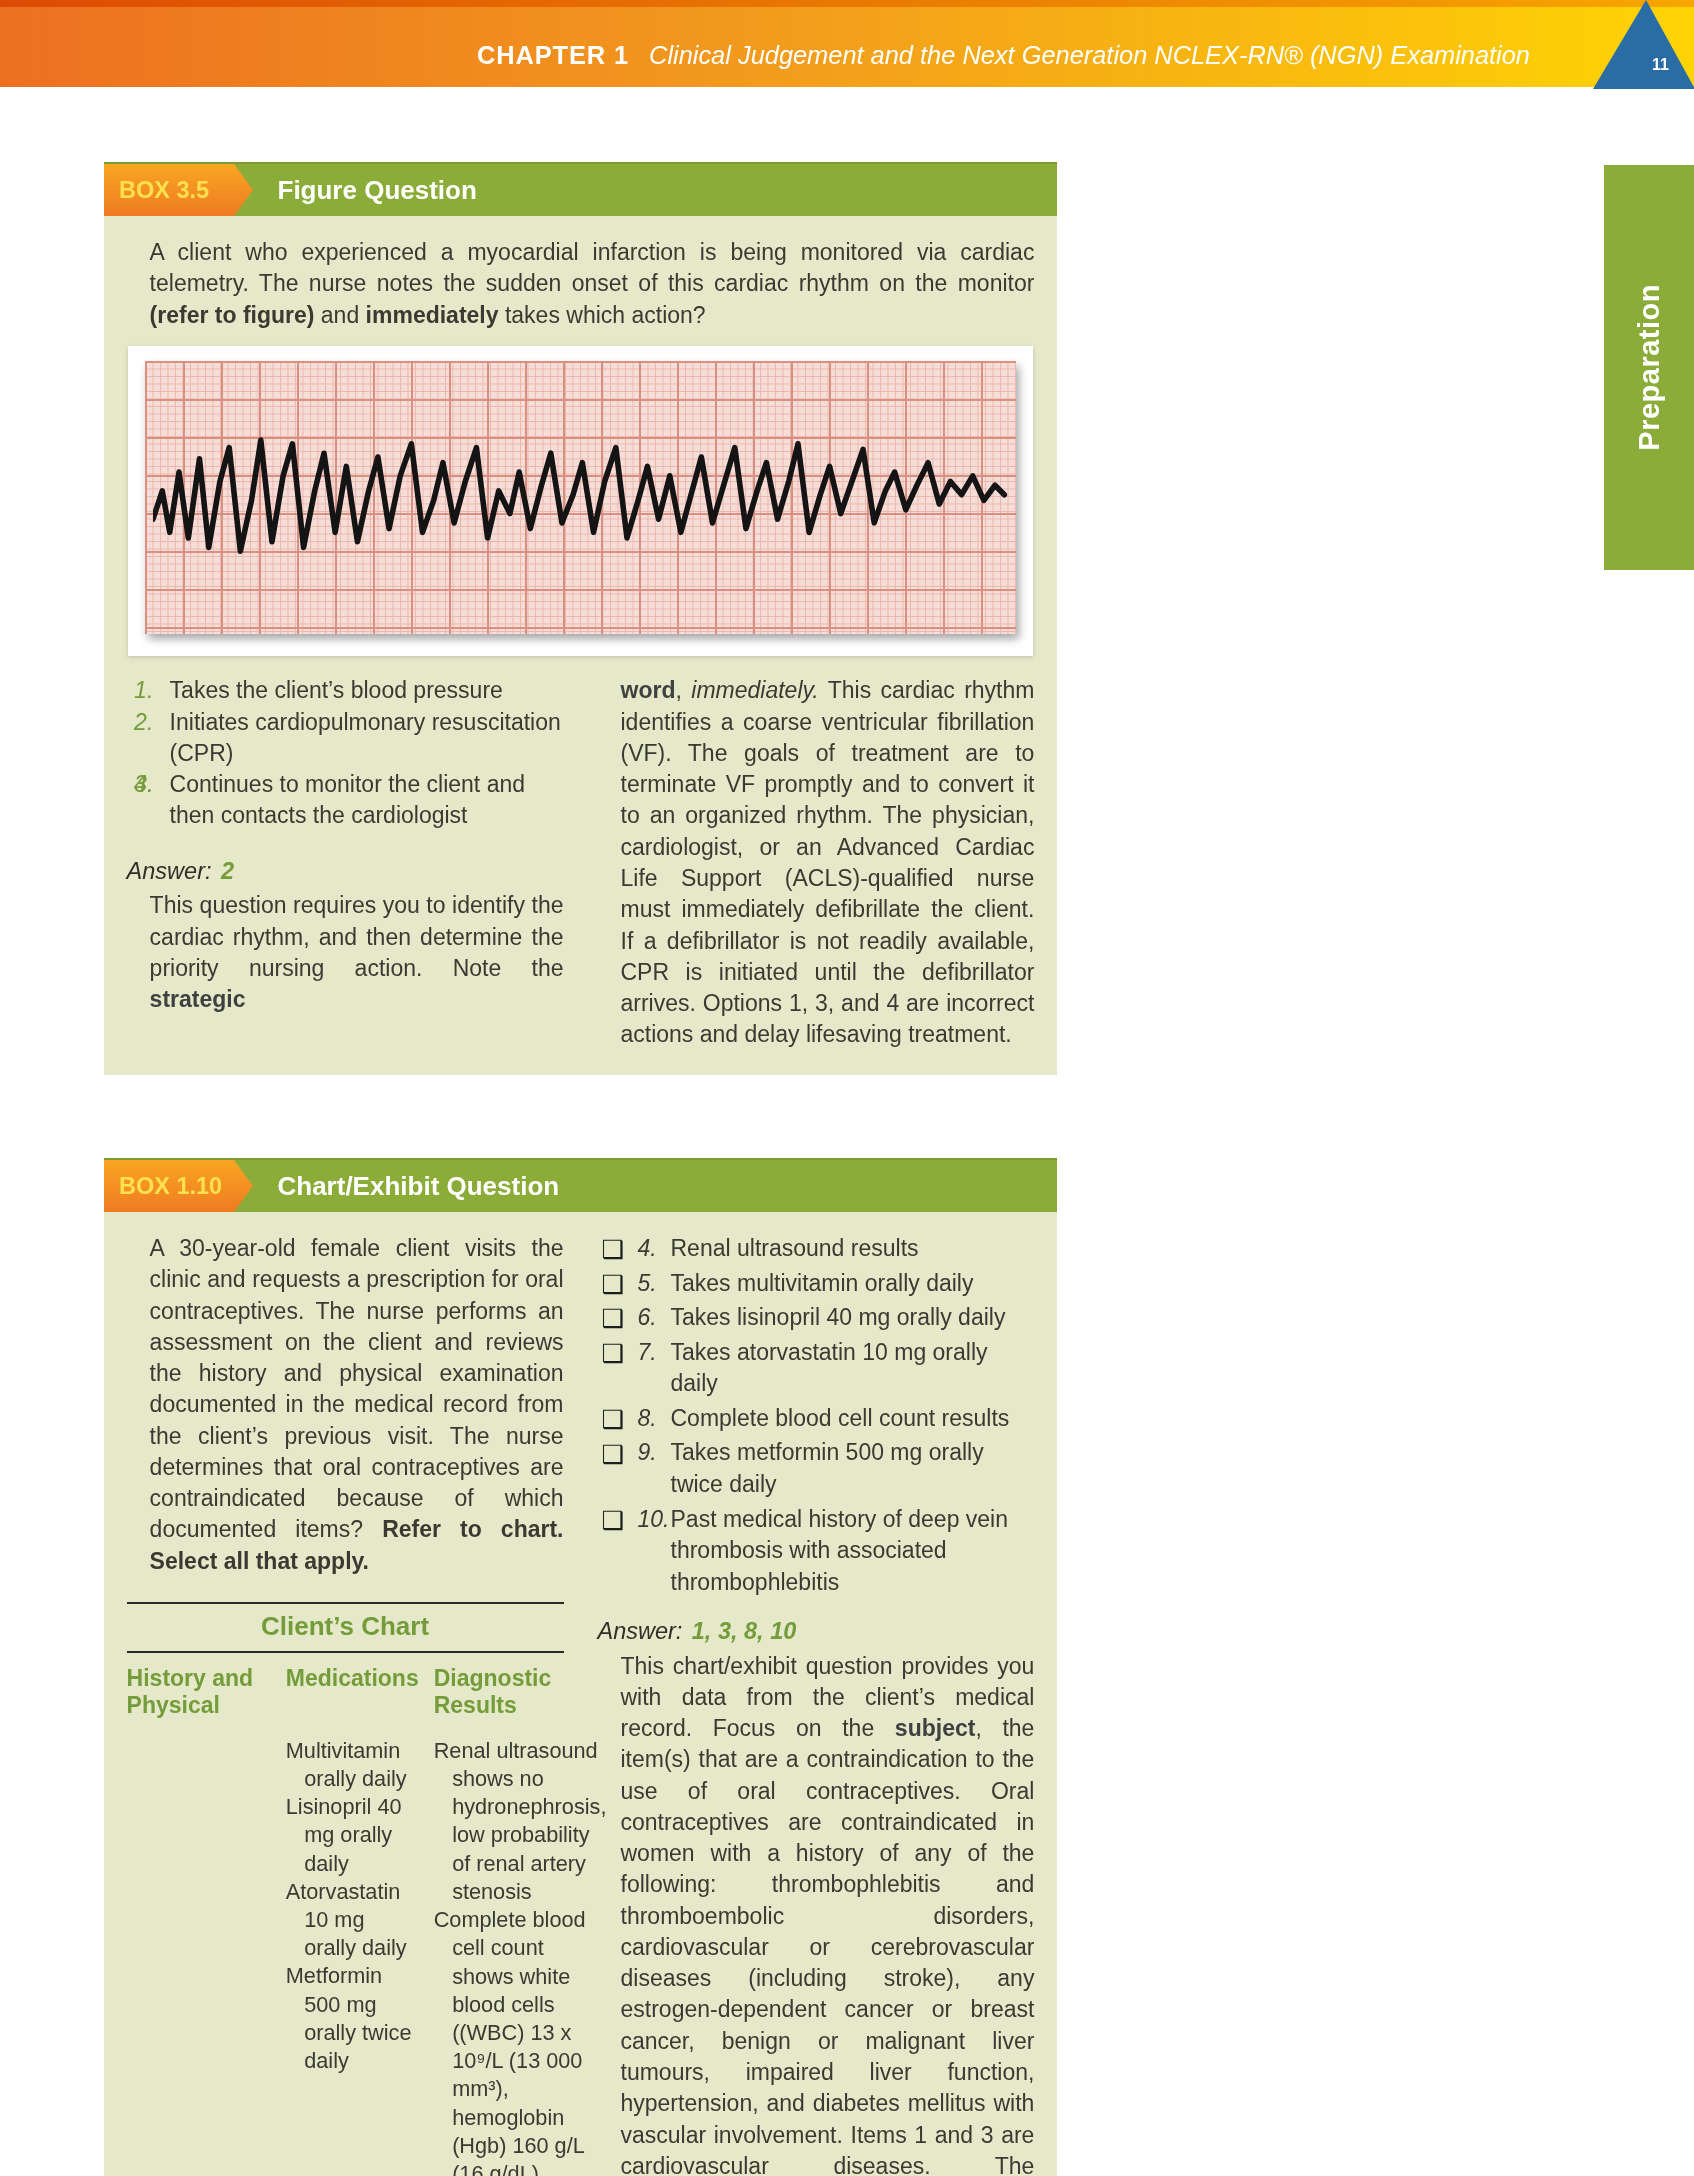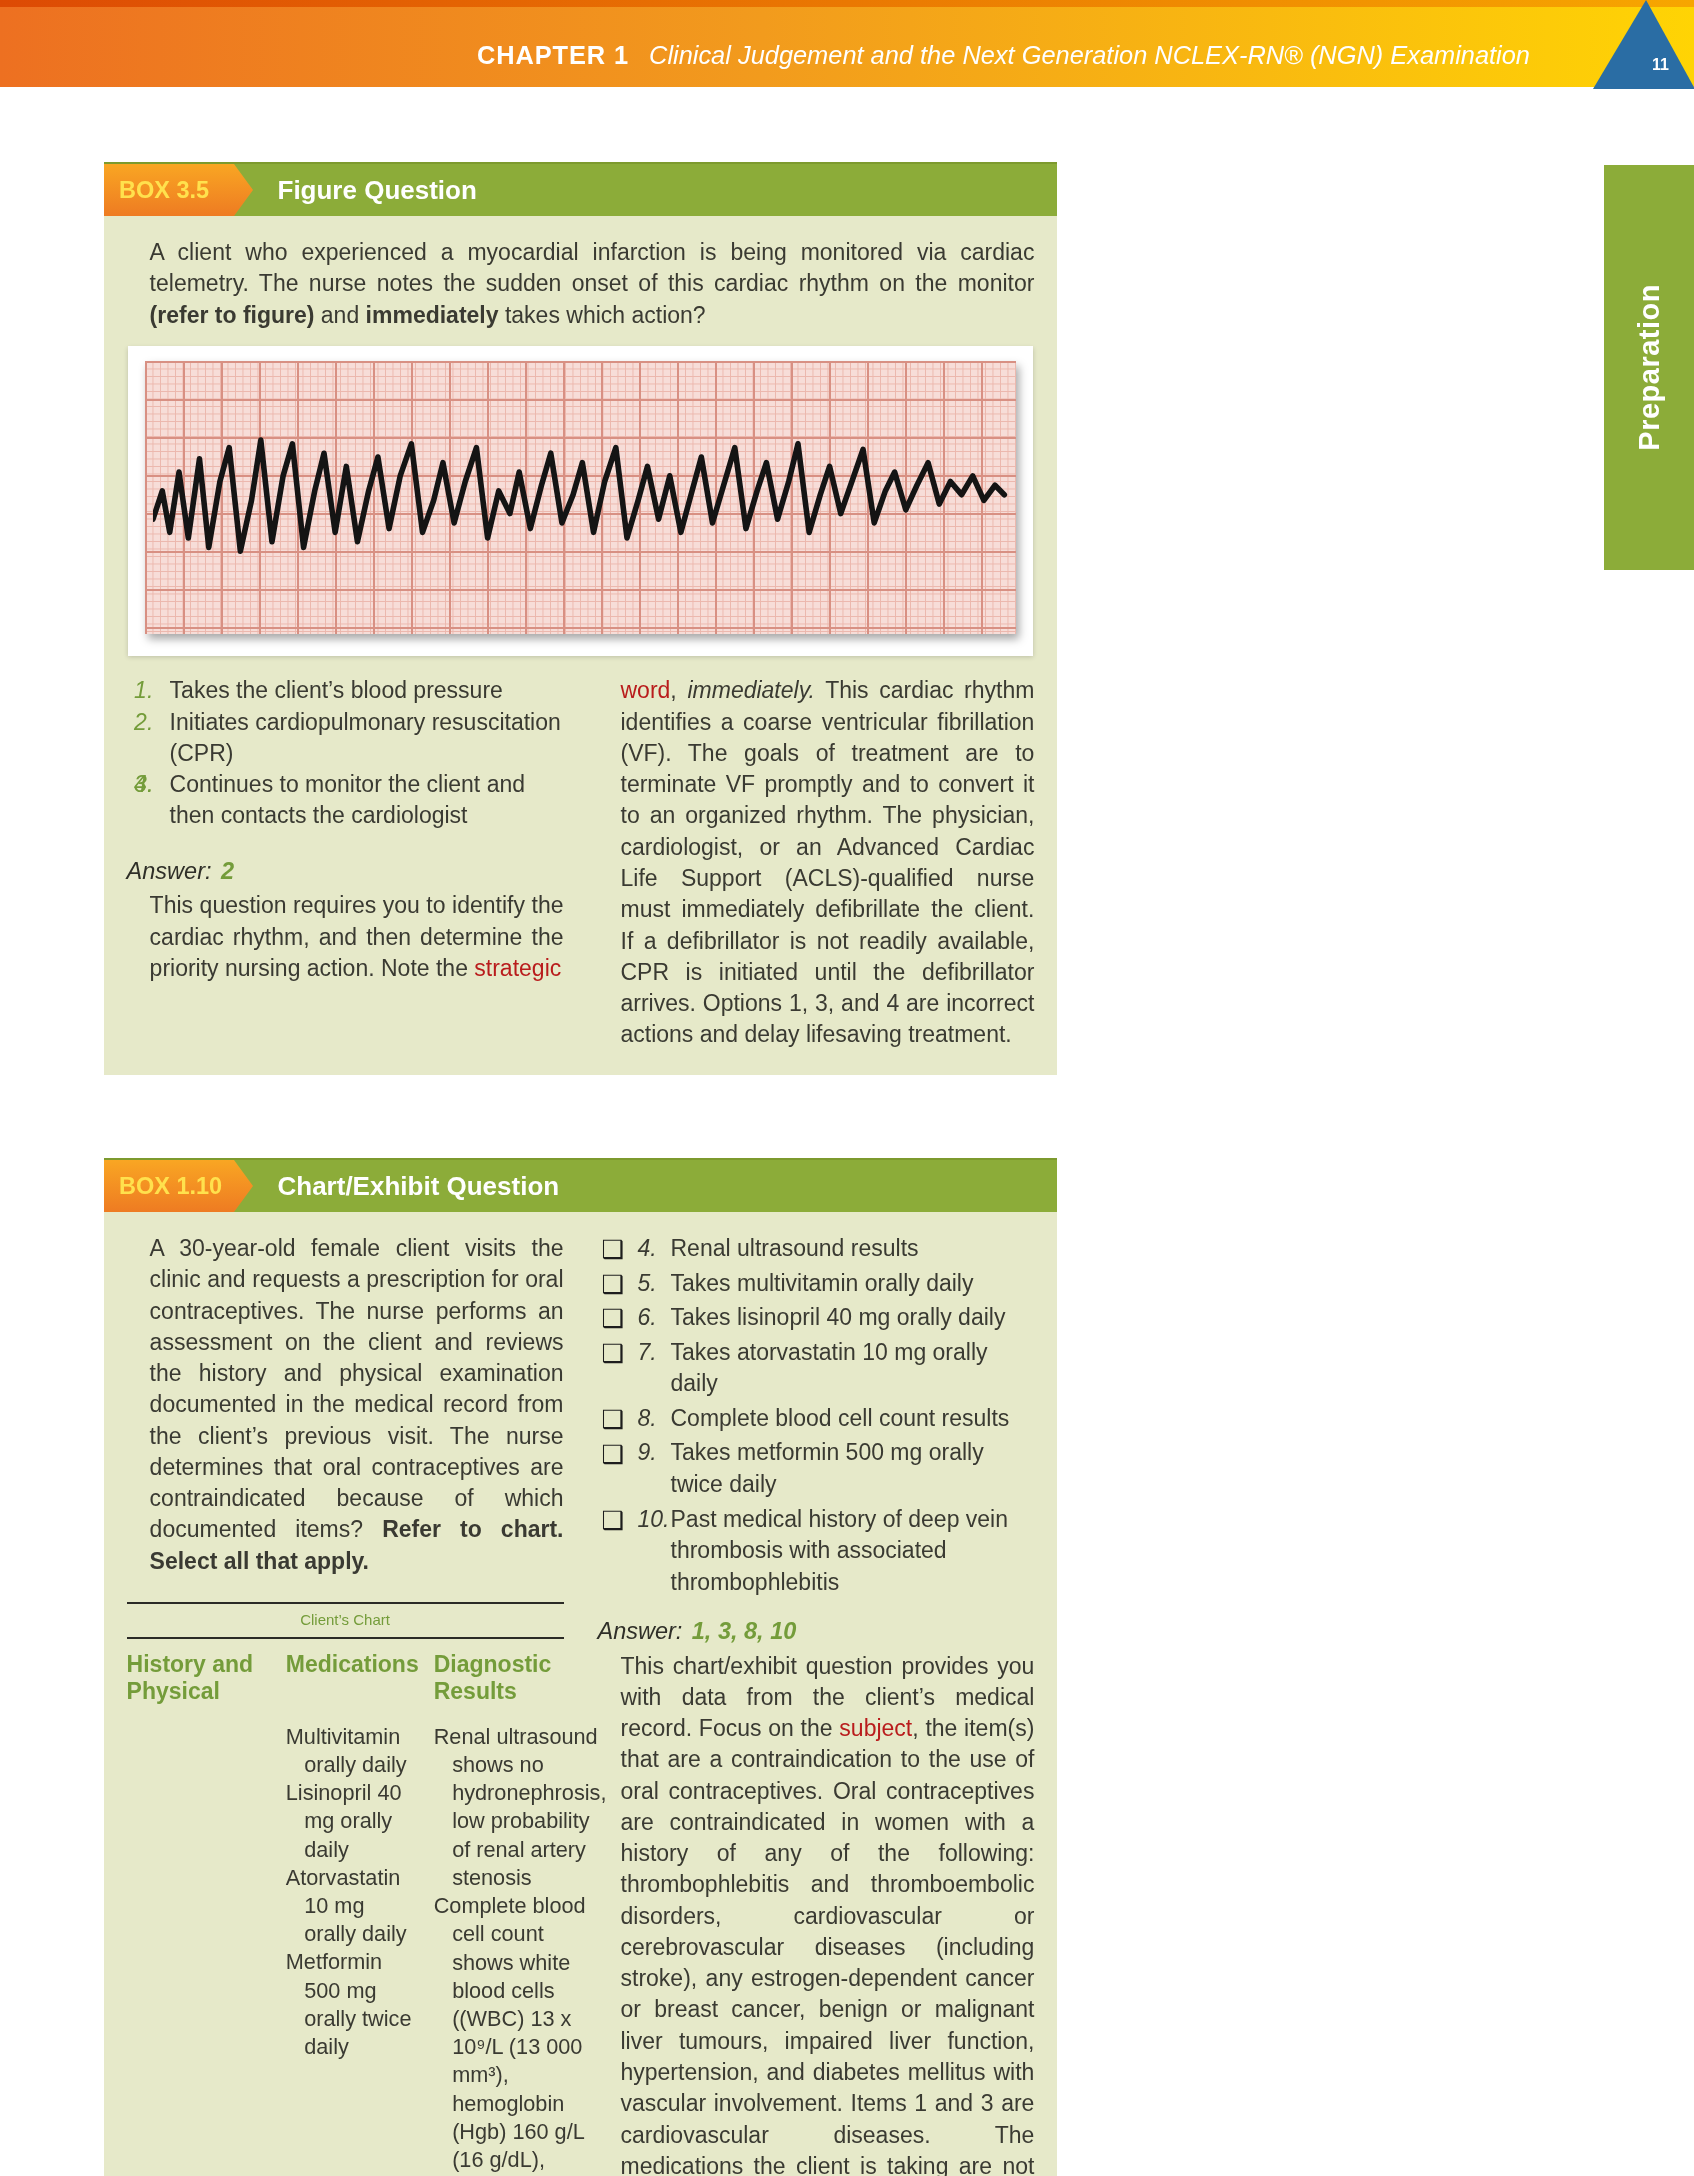--- a/index.html
+++ b/index.html
@@ -32,21 +32,21 @@
   .box-tab { min-width:149px; padding:0 28px 0 15px; display:flex; align-items:center;
              background:linear-gradient(180deg,#f9a623,#ee7b22);
              clip-path:polygon(0 0, calc(100% - 19px) 0, 100% 50%, calc(100% - 19px) 100%, 0 100%); }
   .box-tab span { color:#ffe14d; font-weight:bold; font-size:23.5px; white-space:nowrap; }
   .box-title { color:#fff; font-weight:bold; font-size:26px; margin-left:24.5px; align-self:center; }
   .box-body { background:#e6e9c9; padding:21px 22.6px 24.5px; color:#3a3a32; }
 
   .para { font-size:23px; line-height:1.36; text-align:justify; hyphens:auto;margin-left:23px; }
   .b { font-weight:bold; }
   .i { font-style:italic; }
-  .blue { color:#b91c1c; font-weight:normal; }
+  .blue { color:#404040; font-weight:bold; }
 
   
   .ecg-frame { background:#fff; margin:15px 1.9px 5.6px; padding:15px 17px 22.6px;
                box-shadow:0 1.9px 4.7px rgba(0,0,0,.18); }
   .ecg-grid { position:relative; height:273px; box-shadow:2.8px 4.7px 8.5px rgba(0,0,0,.35);
     background-color:#f7ddd8;
     background-image:
       linear-gradient(#d89083 1.9px, transparent 1.9px),
       linear-gradient(90deg,#d89083 1.9px, transparent 1.9px),
       linear-gradient(#ecb7ad 0.9px, transparent 0.9px),
@@ -71,21 +71,21 @@
   
   .cb-list { font-size:23px; line-height:1.38; }
   .cb { position:relative; padding-left:73px; text-align:left; margin-bottom:2.8px; }
   .cb-icon { position:absolute; left:3.8px; top:-0.9px; color:#1d1d1d; font-size:25.4px; }
   .cb-icon::before { content:"❑"; }
   .cb-num { position:absolute; left:40px; font-style:italic; color:#3a3a32; }
 
   
   .chart-table { margin-top:24.5px; }
   .chart-rule { border-top:2.8px solid #2b2b26; }
-  .chart-title { text-align:center; color:#749c3a; font-weight:normal; font-size:15px; padding:7.5px 0 9.4px; }
+  .chart-title { text-align:center; color:#749c3a; font-weight:bold; font-size:26px; padding:7.5px 0 9.4px; }
   .trow { display:flex; gap:15px; padding-top:11.3px; }
   .tcol-1 { flex:0 0 33%; } .tcol-2 { flex:0 0 30%; } .tcol-3 { flex:1; }
   .thead { color:#749c3a; font-weight:bold; font-size:23px; line-height:1.2; margin-bottom:17px; min-height:55px; }
   .titem { font-size:21.7px; line-height:1.3; text-indent:-0.85em; padding-left:0.85em; }
 </style>
 </head>
 <body>
 
 <div class="page">
 

